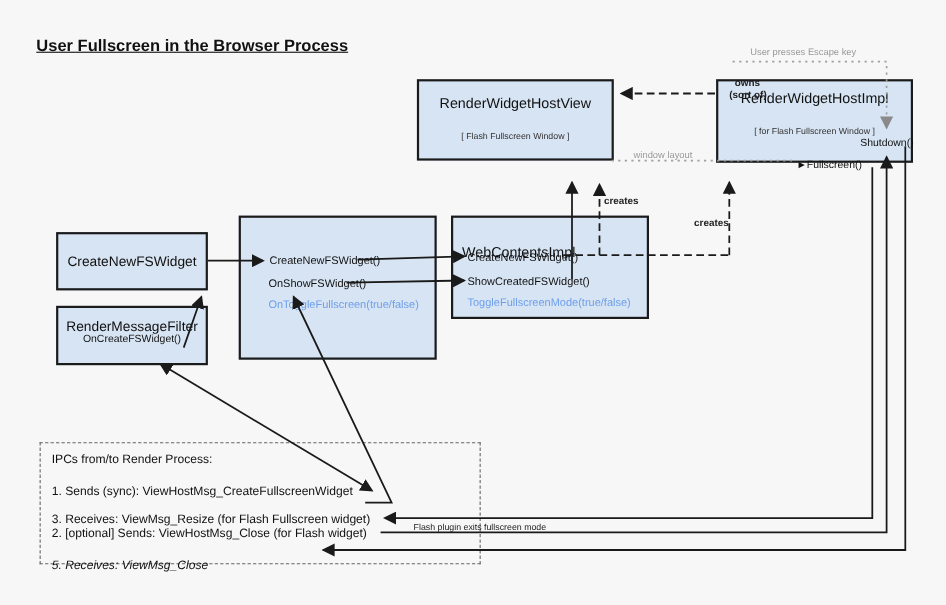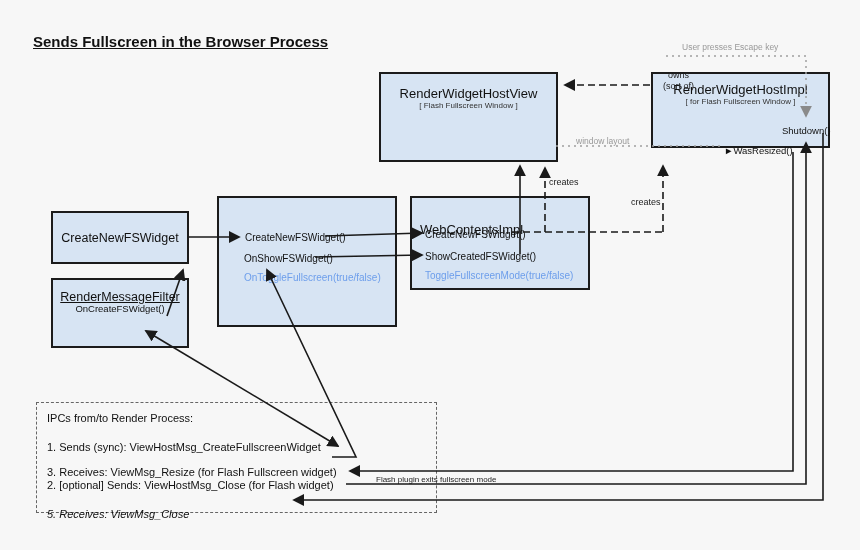--- a/index.html
+++ b/index.html
@@ -1,52 +1,52 @@
 <!DOCTYPE html>
 <html><head>
 <meta charset="utf-8">
 <style>
   html,body{margin:0;padding:0;background:#f7f7f7;}
   #stage{position:relative;width:860px;height:550px;background:#f7f7f7;overflow:hidden;
          font-family:"Liberation Sans", sans-serif;color:#111;}
   .box{position:absolute;background:#d7e4f3;border:2px solid #1b1b1b;box-sizing:border-box;}
   .box-title{text-align:center;font-size:13px;color:#111;}
-  .box-sub{text-align:center;font-size:8px;color:#333;margin-top:0;}
+  .box-sub{text-align:center;font-size:8px;color:#333;margin-top:18px;}
   .method{position:absolute;font-size:10px;color:#111;white-space:nowrap;}
   .method.blue{color:#6d9eeb;}
-  .small-label{position:absolute;font-size:9px;color:#222;white-space:nowrap;}
+  .small-label{position:absolute;font-size:9px;color:#222;white-space:nowrap;font-weight:bold;}
   .gray-label{position:absolute;font-size:8.5px;color:#999;white-space:nowrap;}
   .tiny-label{position:absolute;font-size:8px;color:#222;white-space:nowrap;}
   #diagram-title{position:absolute;left:33px;top:33px;font-size:15px;font-weight:bold;
                  text-decoration:underline;color:#111;}
   #ipc-box{position:absolute;left:36px;top:402px;width:401px;height:111px;
            border:1px dashed #666;box-sizing:border-box;background:transparent;}
   #ipc-heading{position:absolute;left:10px;top:9px;font-size:11px;}
   .ipc-item{position:absolute;left:10px;font-size:11px;white-space:nowrap;height:12.7px;line-height:12.7px;}
   svg#wires{position:absolute;left:0;top:0;pointer-events:none;}
   .center-flex{display:flex;align-items:center;justify-content:center;height:100%;}
 </style>
 </head>
 <body>
 
 <div id="stage">
 
-  <div id="diagram-title">Sends Fullscreen in the Browser Process</div>
+  <div id="diagram-title">User Fullscreen in the Browser Process</div>
 
-  <div class="box" style="left:379px;top:72px;width:179px;height:90px;">
+  <div class="box" style="left:379px;top:72px;width:179px;height:74px;">
     <div class="box-title" style="margin-top:12px;">RenderWidgetHostView</div>
     <div class="box-sub">[ Flash Fullscreen Window ]</div>
     <div class="method" style="left:102px;top:131px;margin-top:-90px;transform:translateY(90px);font-size:9.5px;">InitAsFullScreen()</div>
   </div>
 
   <div class="box" style="left:651px;top:72px;width:179px;height:76px;">
     <div class="box-title" style="margin-top:8px;">RenderWidgetHostImpl</div>
     <div class="box-sub">[ for Flash Fullscreen Window ]</div>
     <div class="method" style="left:129px;top:51px;font-size:9.5px;text-align:right;">Shutdown()</div>
-    <div class="method" style="left:71px;top:71px;font-size:9.5px;">►WasResized()</div>
+    <div class="method" style="left:71px;top:71px;font-size:9.5px;">►Fullscreen()</div>
   </div>
 
   <div class="box" style="left:217px;top:196px;width:180px;height:131px;">
     <div class="method" style="left:26px;top:34px;">CreateNewFSWidget()</div>
     <div class="method" style="left:25px;top:55px;">OnShowFSWidget()</div>
     <div class="method blue" style="left:25px;top:74px;">OnToggleFullscreen(true/false)</div>
   </div>
 
   <div class="box" style="left:410px;top:196px;width:180px;height:94px;">
     <div class="box-title" style="position:absolute;left:8px;top:24px;text-align:left;">WebContentsImpl</div>
@@ -54,21 +54,21 @@
     <div class="method" style="left:13px;top:53px;">ShowCreatedFSWidget()</div>
     <div class="method blue" style="left:13px;top:72px;">ToggleFullscreenMode(true/false)</div>
   </div>
 
   <div class="box" style="left:51px;top:211px;width:138px;height:53px;">
     <div class="center-flex">
       <div class="box-title" style="font-size:12.5px;">CreateNewFSWidget</div>
     </div>
   </div>
 
-  <div class="box" style="left:51px;top:278px;width:138px;height:70px;text-decoration:underline;">
+  <div class="box" style="left:51px;top:278px;width:138px;height:54px;">
     <div class="box-title" style="margin-top:10px;font-size:12.5px;">RenderMessageFilter</div>
     <div class="method" style="left:0;right:0;top:23px;text-align:center;font-size:9.5px;">OnCreateFSWidget()</div>
   </div>
 
   <div id="ipc-box">
     <div id="ipc-heading">IPCs from/to Render Process:</div>
     <div class="ipc-item" style="top:38px;">1. Sends (sync): ViewHostMsg_CreateFullscreenWidget</div>
     <div class="ipc-item" style="top:63.4px;">3. Receives: ViewMsg_Resize (for Flash Fullscreen widget)</div>
     <div class="ipc-item" style="top:76.1px;">2. [optional] Sends: ViewHostMsg_Close (for Flash widget)</div>
     <div class="ipc-item" style="top:105px;font-style:italic;">5. Receives: ViewMsg_Close</div>

